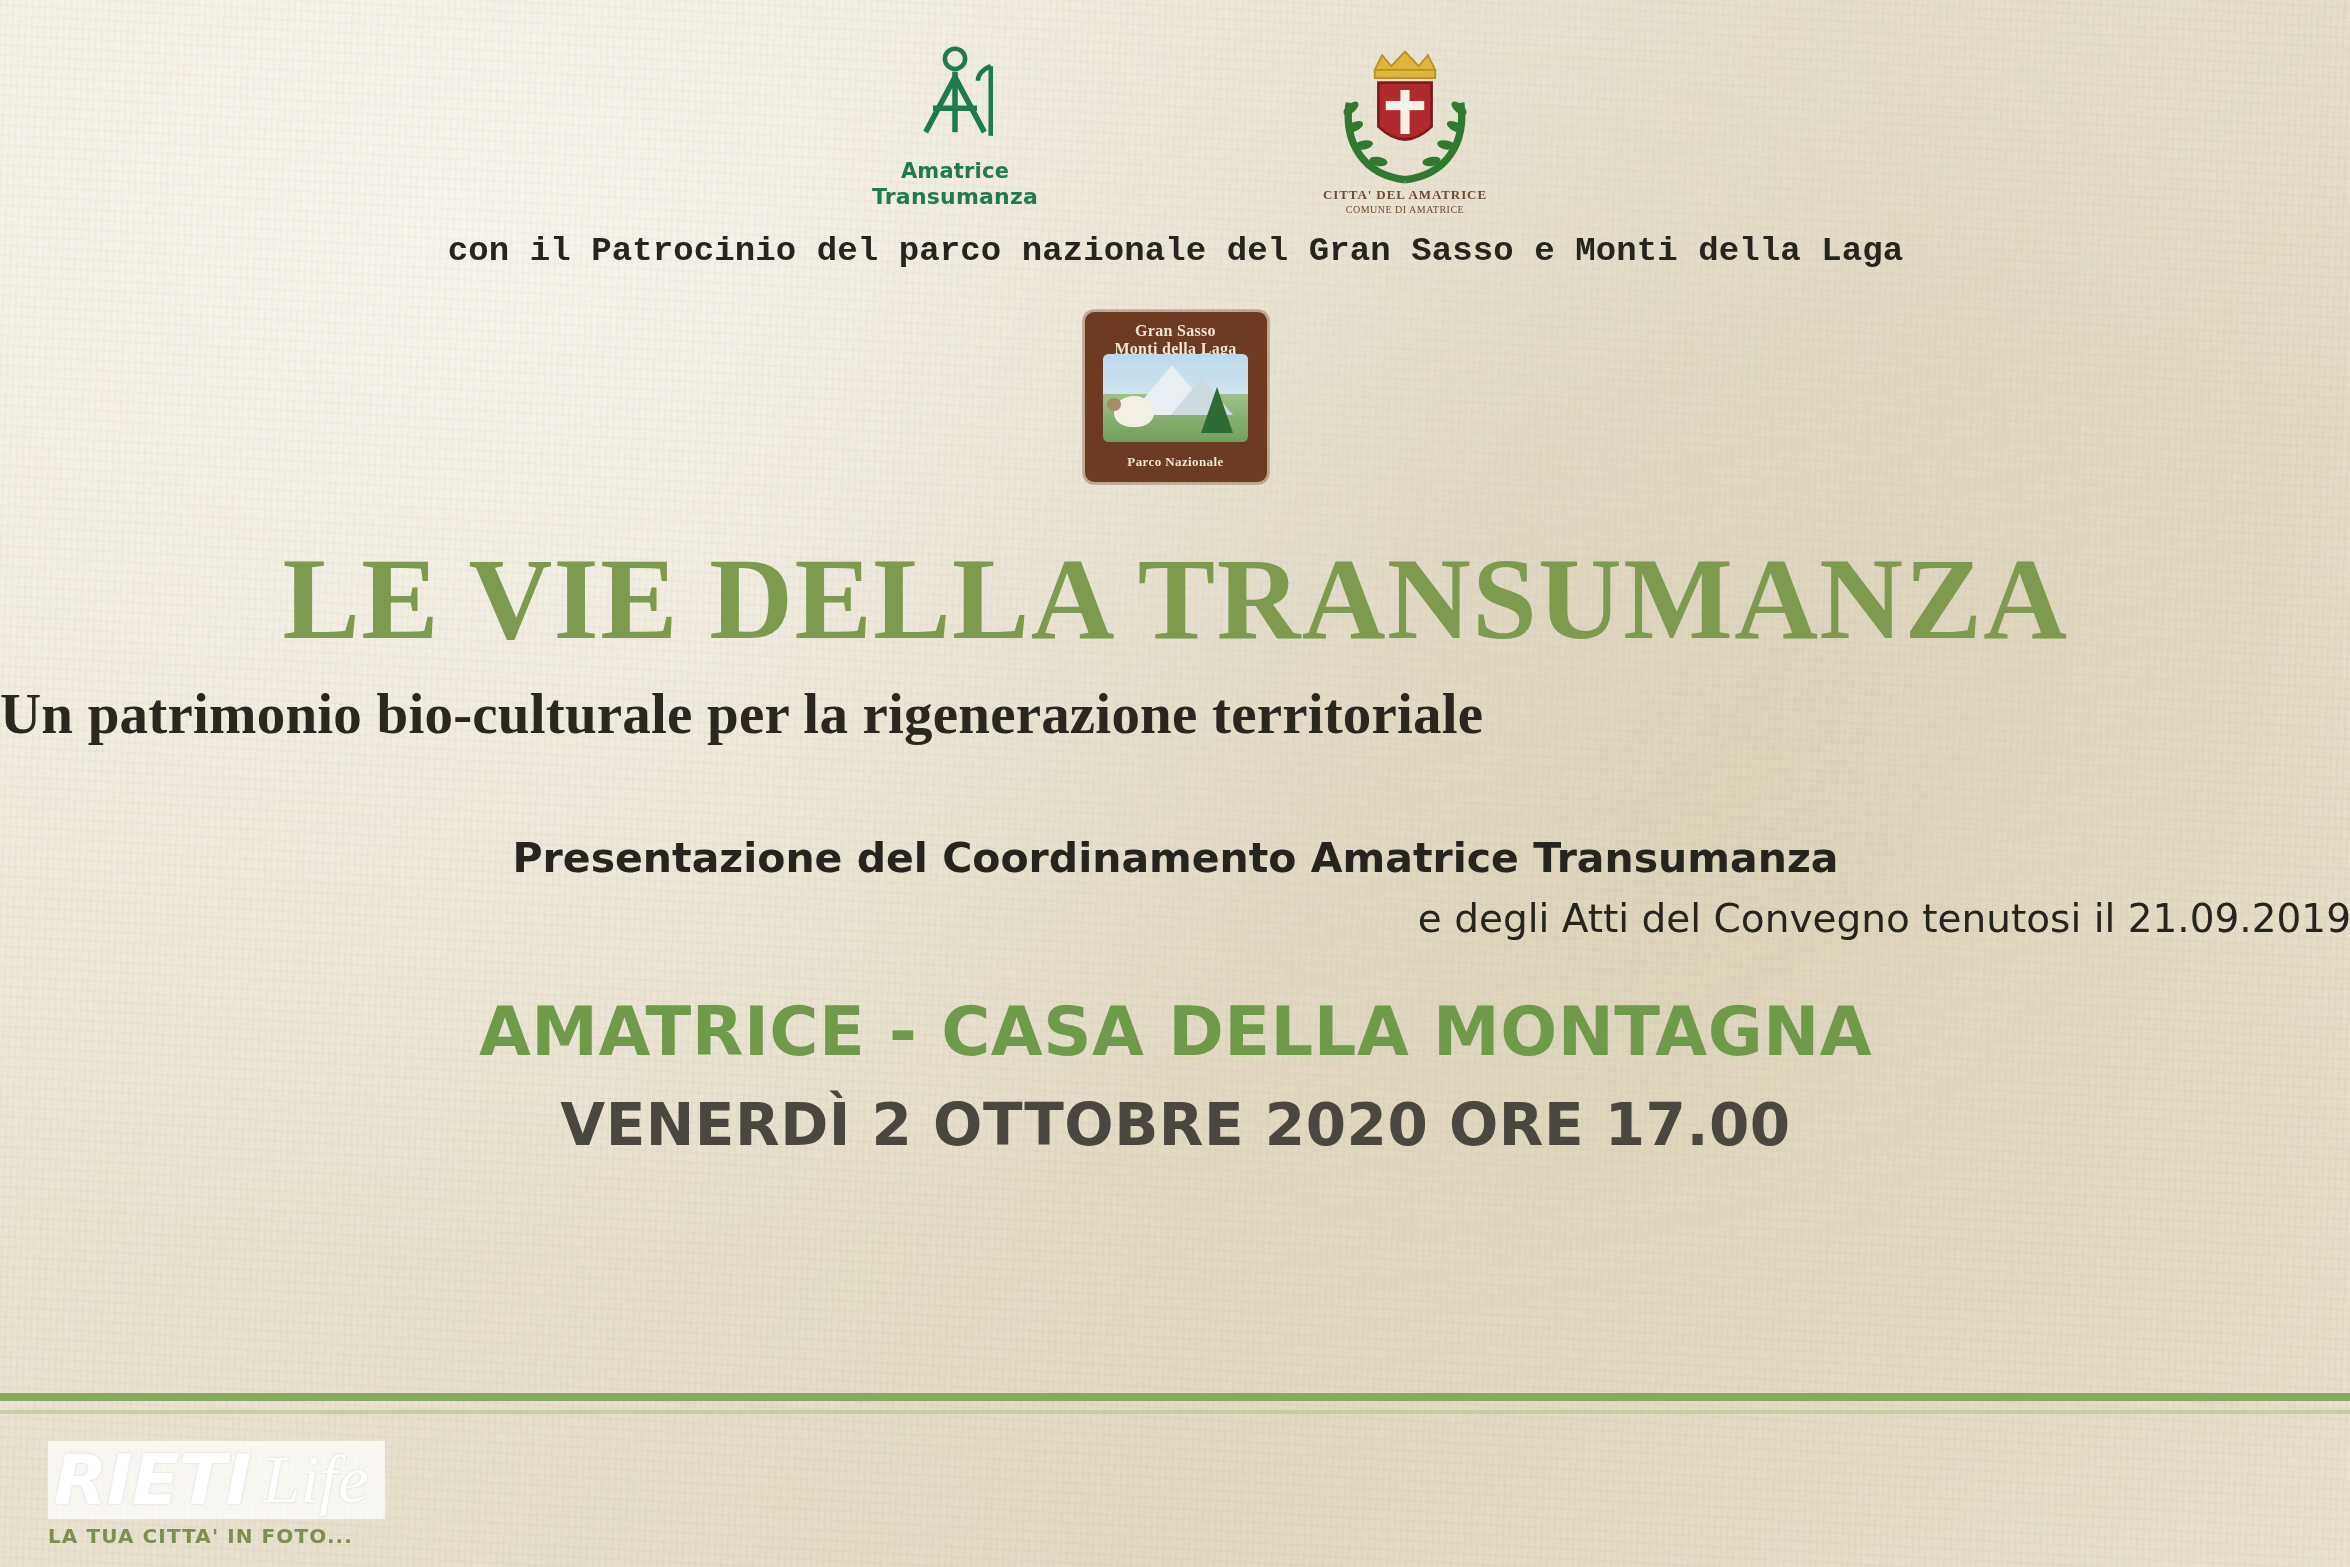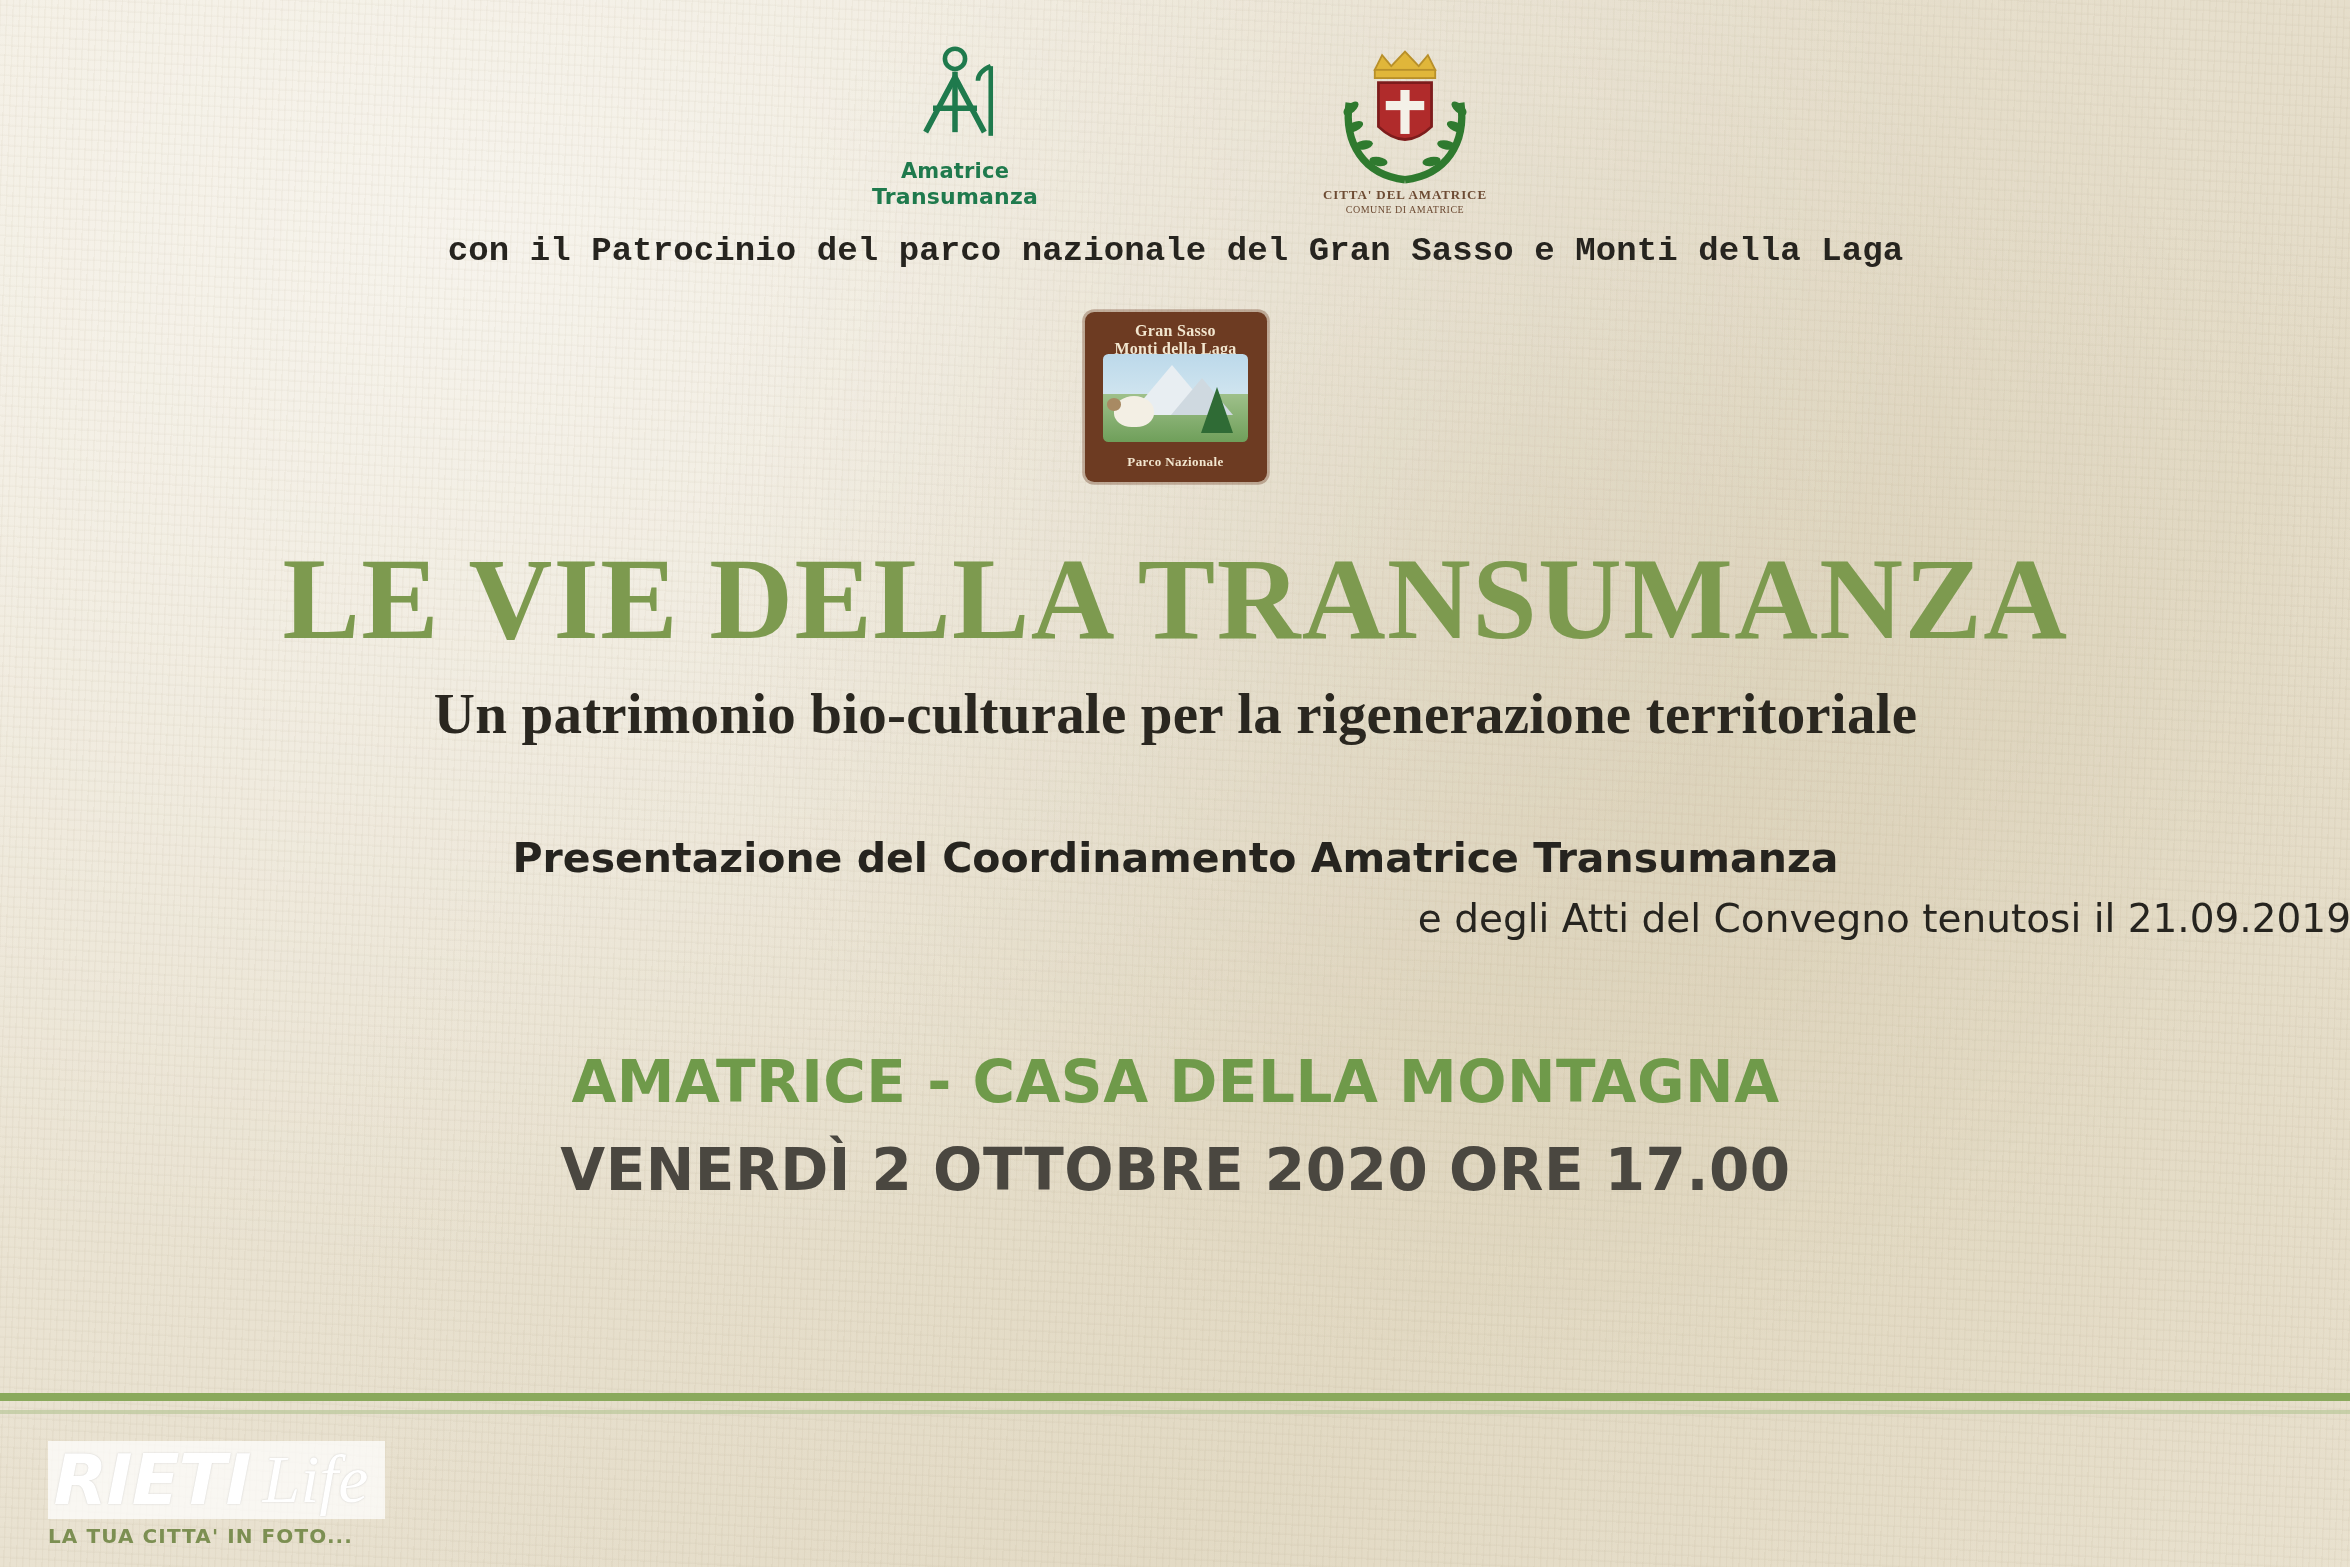--- a/index.html
+++ b/index.html
@@ -207,21 +207,20 @@
     font-family: "Liberation Serif", serif;
     font-size: 116px;
     font-weight: 700;
     color: #7d9a4f;
     letter-spacing: 1.4px;
     line-height: 1;
     white-space: nowrap;
   }
   .subtitle {
     margin-top: 24px;
-    text-align: center;
     font-family: "Liberation Serif", serif;
     font-size: 57px;
     font-weight: 700;
     color: #2a2720;
     letter-spacing: 0.2px;
     white-space: nowrap;
   }
 
   .presentation {
     margin-top: 88px;
@@ -234,24 +233,24 @@
   .presentation2 {
     margin-top: 14.7px;
     text-align: right;
     font-family: "DejaVu Sans", sans-serif;
     font-size: 39px;
     font-weight: 400;
     color: #26241f;
   }
 
   .venue {
-    margin-top: 107px;
-    text-align: center;
-    font-family: "DejaVu Sans", sans-serif;
-    font-size: 58px;
+    margin-top: 52px;
+    text-align: center;
+    font-family: "DejaVu Sans", sans-serif;
+    font-size: 67px;
     font-weight: 700;
     color: #6f9a4a;
     letter-spacing: 0.5px;
   }
   .datetime {
     margin-top: 20px;
     text-align: center;
     font-family: "DejaVu Sans", sans-serif;
     font-size: 58px;
     font-weight: 700;

